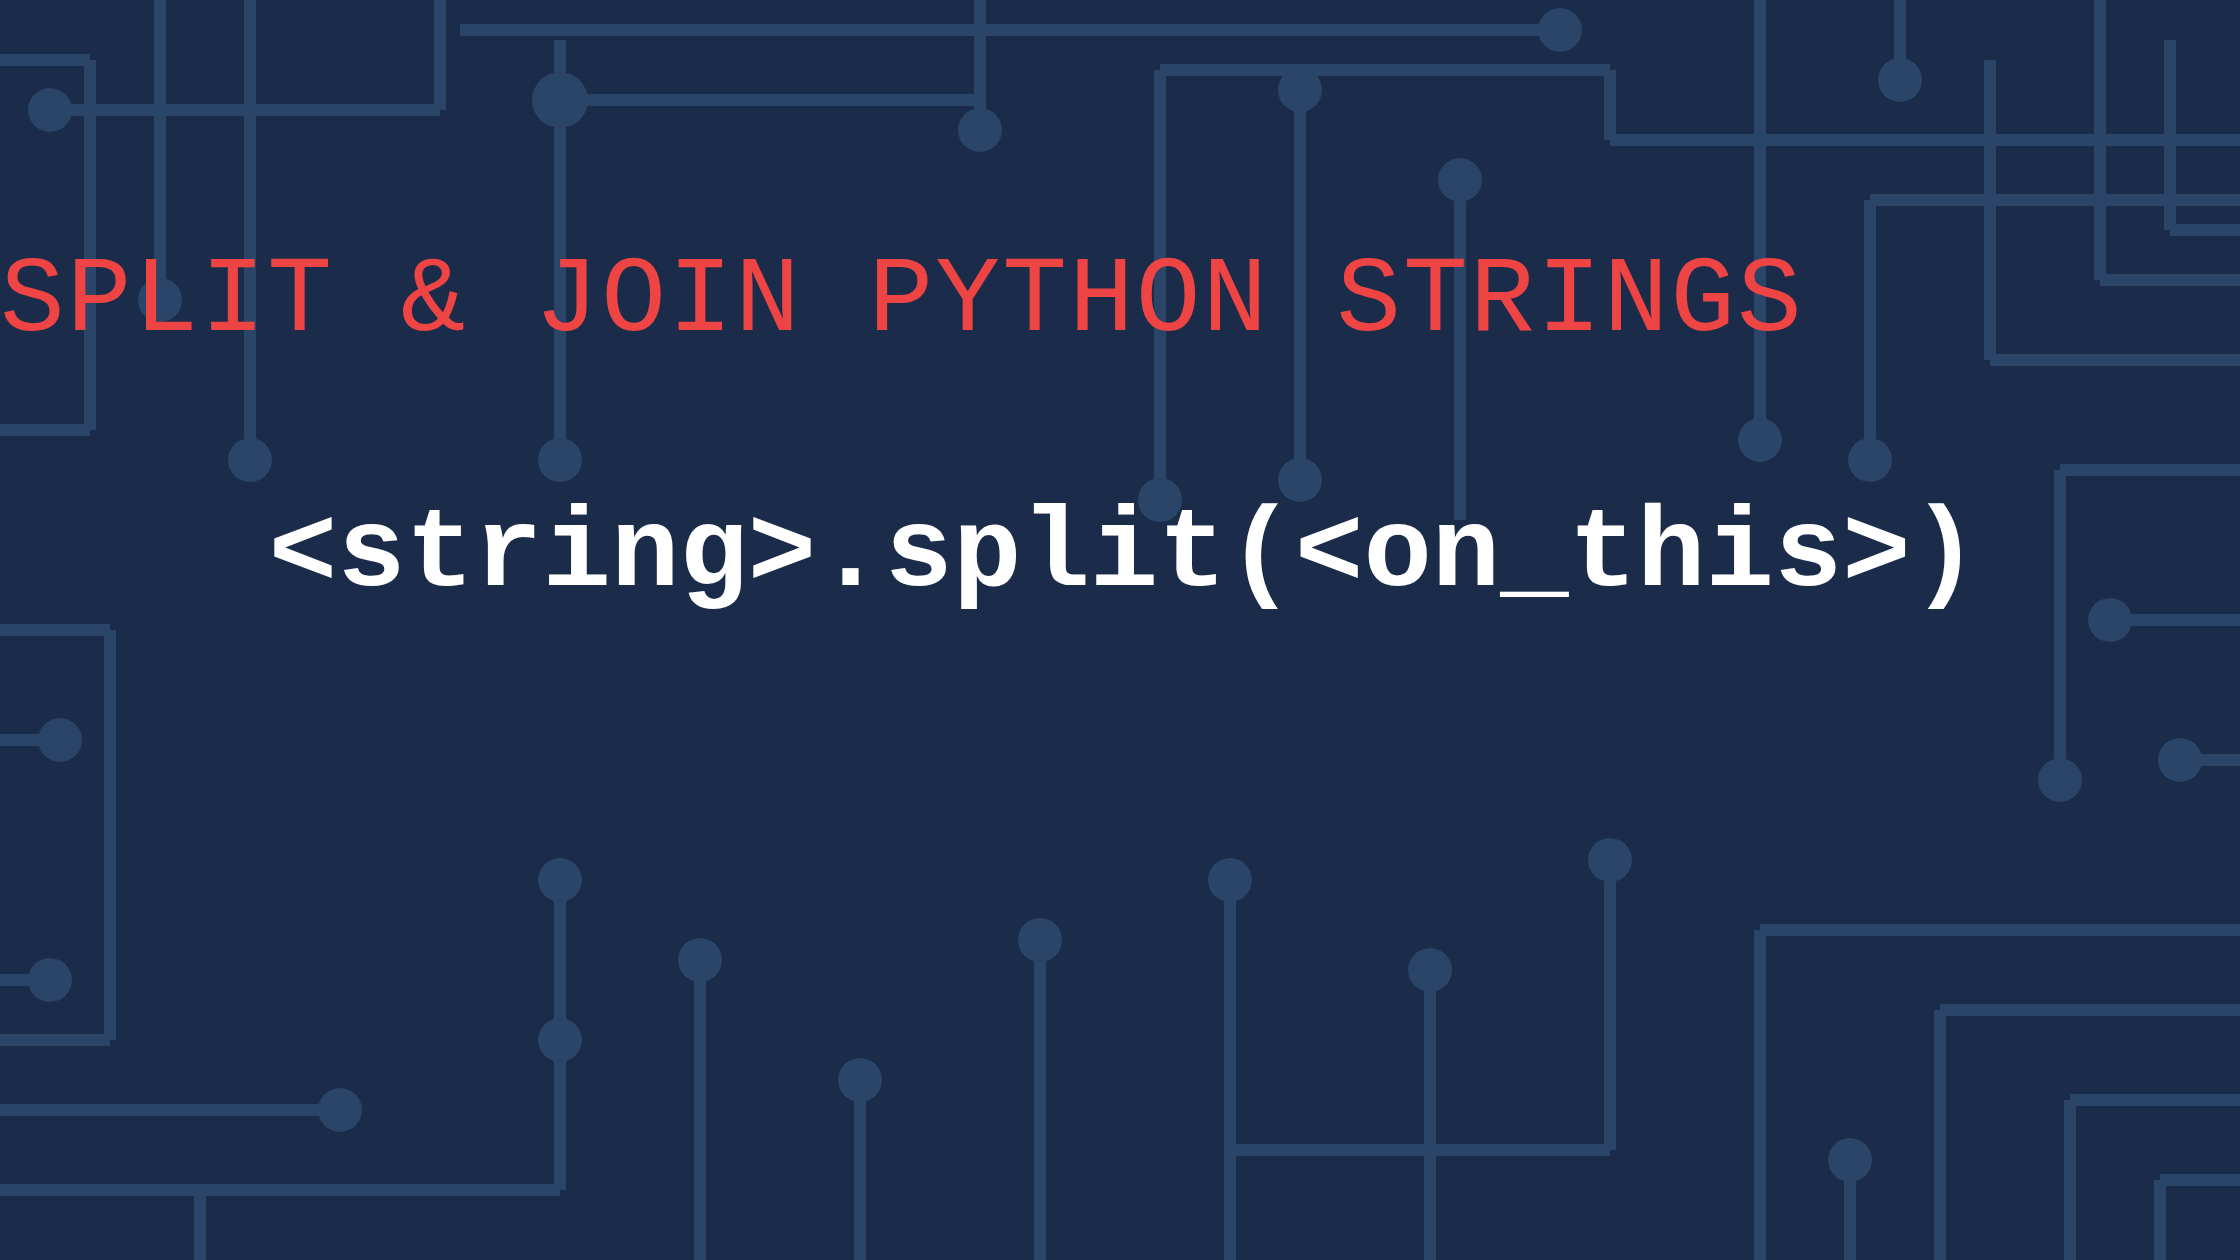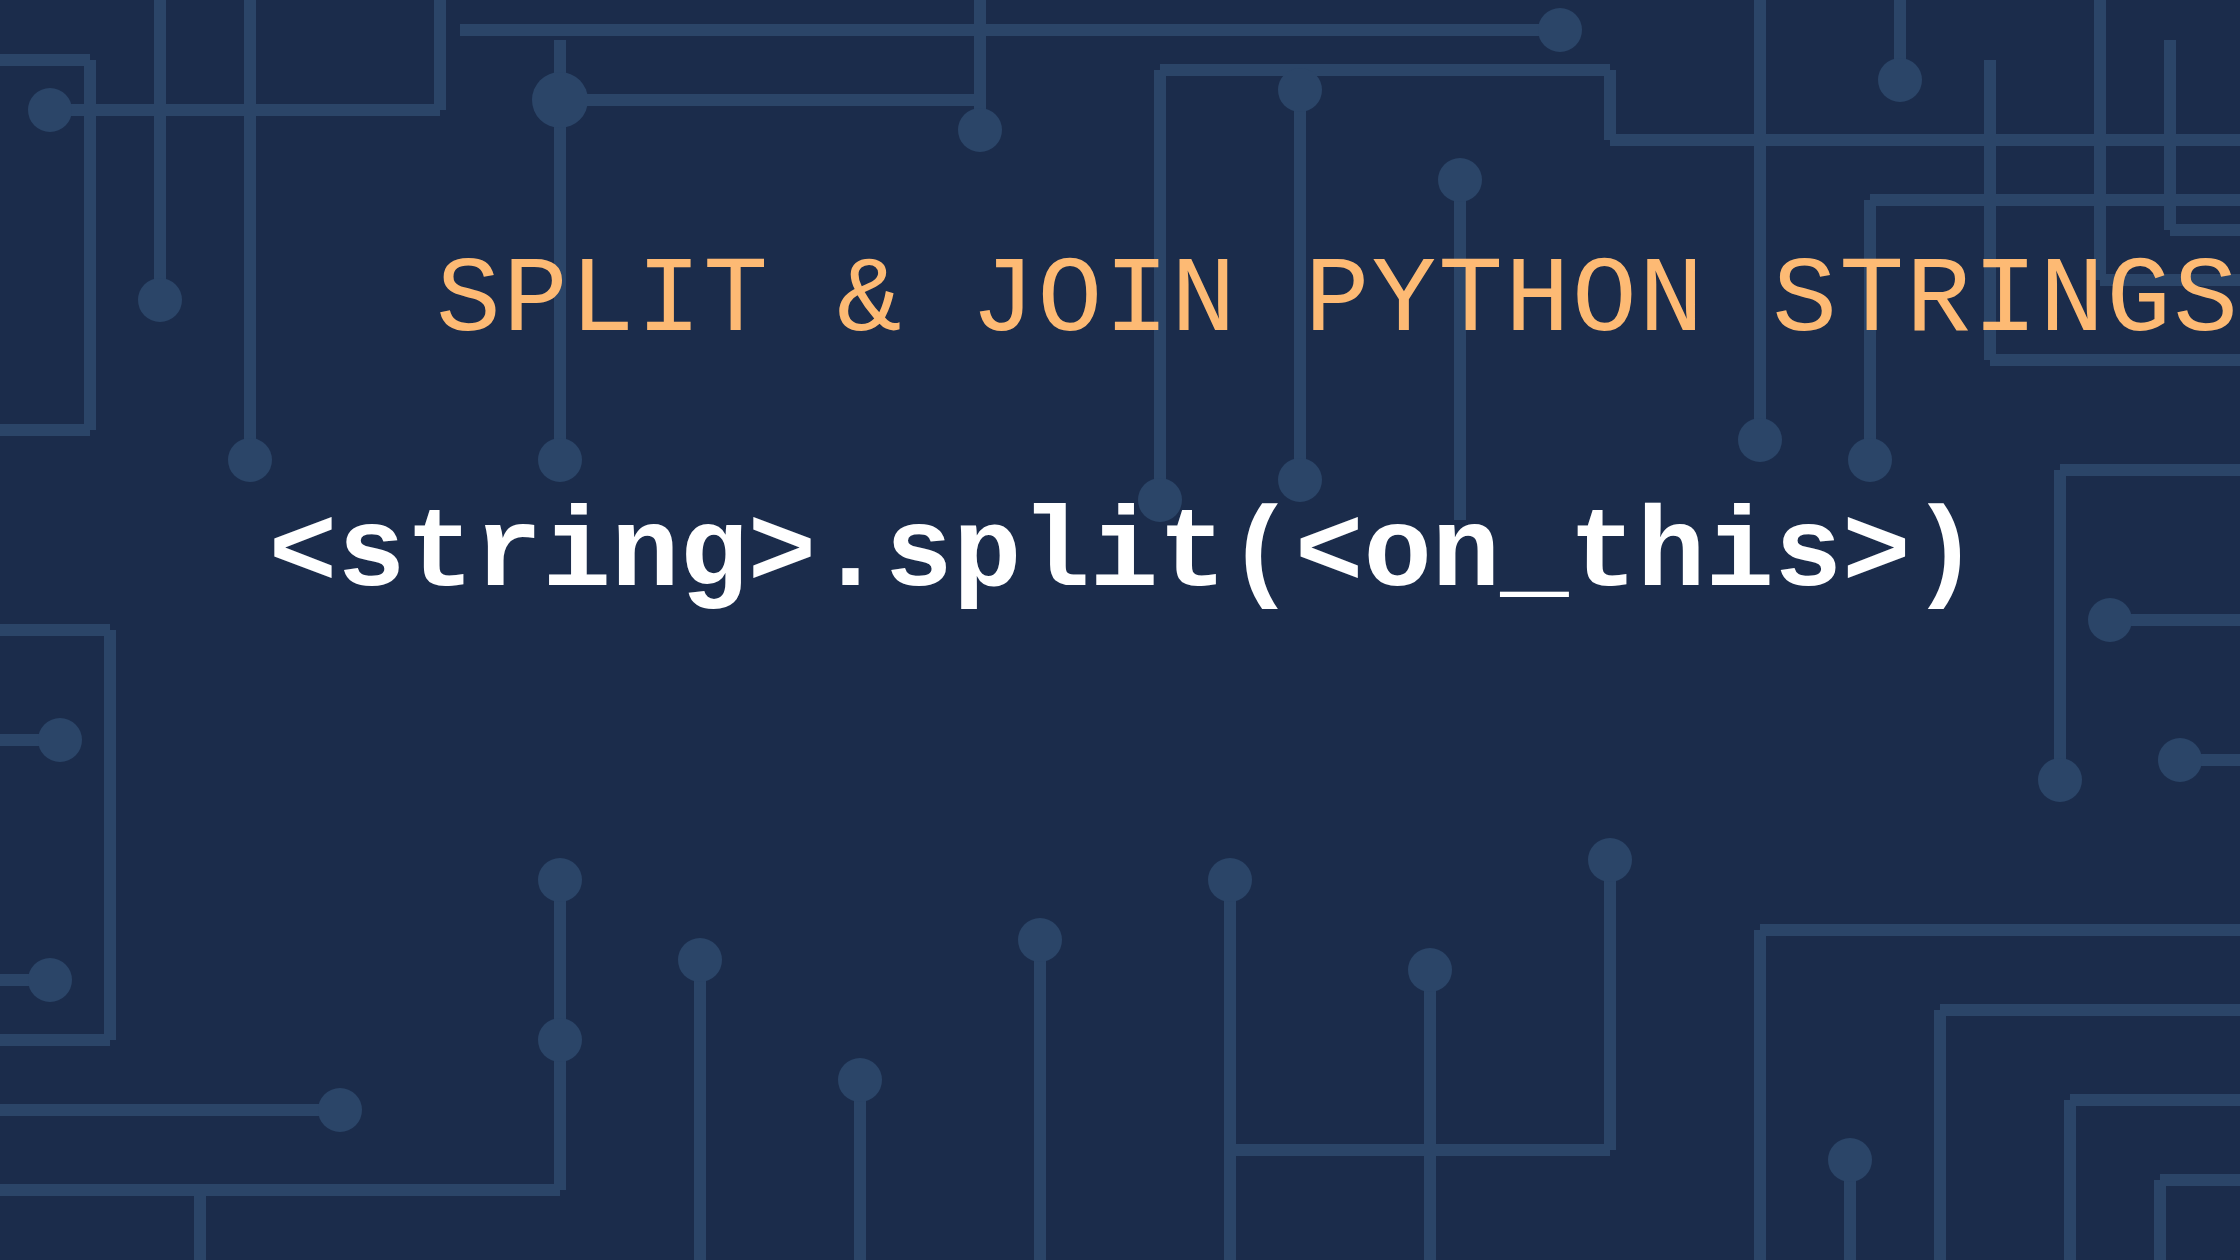--- a/index.html
+++ b/index.html
@@ -30,22 +30,22 @@
     stroke-linecap: butt;
   }
   .circuit circle {
     fill: #2b4568;
   }
   
   .title {
     position: absolute;
     left: 0;
     right: 0;
-    text-align: right;
-    color: #fdba74;
+    text-align: left;
+    color: #ef4444;
     font-weight: 400;
     letter-spacing: 2px;
   }
   .code-line {
     position: absolute;
     left: 0;
     right: 0;
     text-align: center;
     color: #ffffff;
     font-weight: 700;

